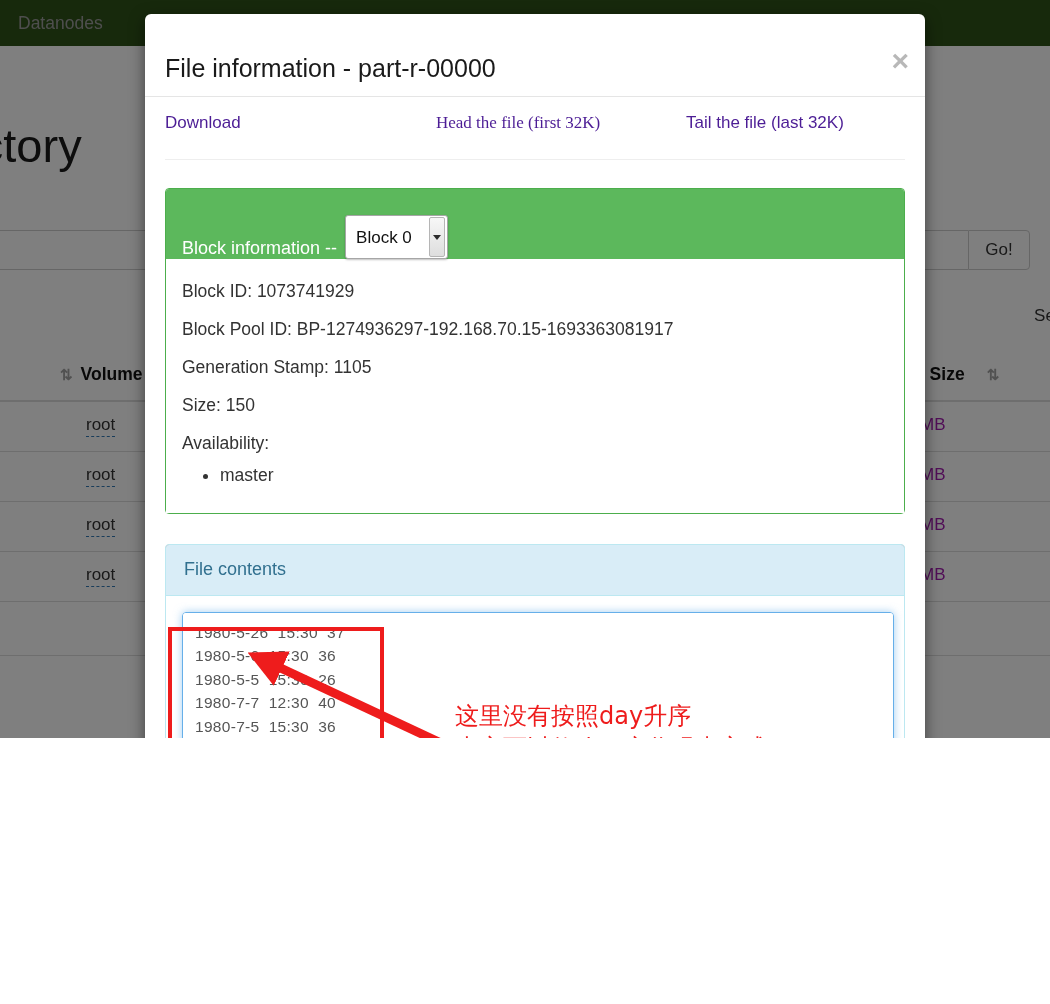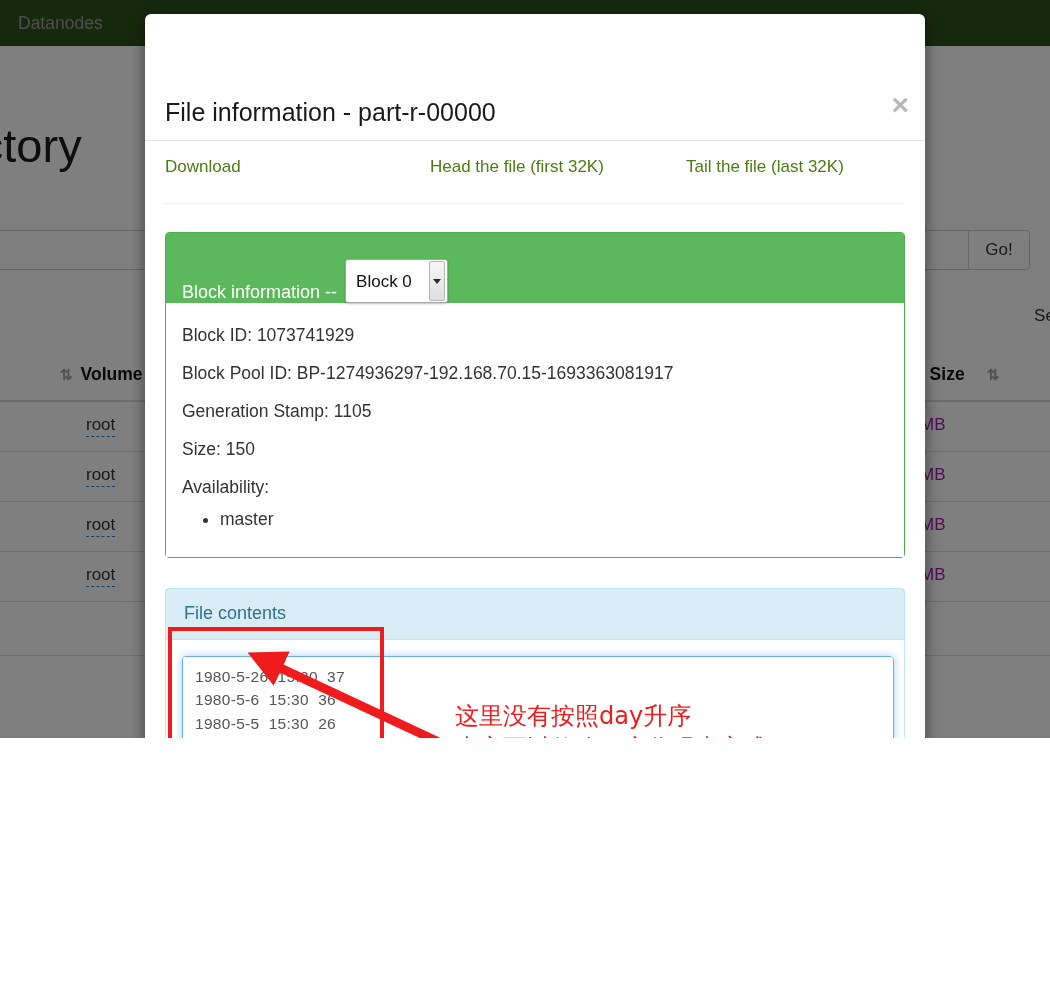--- a/index.html
+++ b/index.html
@@ -177,21 +177,20 @@
     background: #ffffff;
     border-radius: 6px;
     box-shadow: 0 5px 15px rgba(0,0,0,0.5);
     overflow: hidden;
   }
   #modal-header {
     position: relative;
     height: 83px;
     padding: 0 20px;
     border-bottom: 1px solid #e5e5e5;
-    margin-top: 44px;
   }
   #modal-title {
     position: absolute;
     left: 20px; top: 40px;
     font-size: 25px;
     color: #1a1a1a;
     font-weight: 400;
     white-space: nowrap;
   }
   #modal-close-x {
@@ -216,26 +215,26 @@
 
   #file-links {
     position: relative;
     height: 63px;
     border-bottom: 1px solid #eeeeee;
   }
   #file-links a {
     position: absolute;
     top: 16px;
     font-size: 17px;
-    color: #4d7c0f;
+    color: #4c1d95;
     text-decoration: none;
     white-space: nowrap;
   }
   #link-download { left: 0px; }
-  #link-head { left: 265px; }
+  #link-head { left: 271px; font-family: Liberation Serif, serif; }
   #link-tail { left: 521px; }
 
   
   #block-panel {
     position: relative;
     margin-top: 28px;
     border: 1px solid #4cae4c;
     border-radius: 4px;
     overflow: visible;
   }

